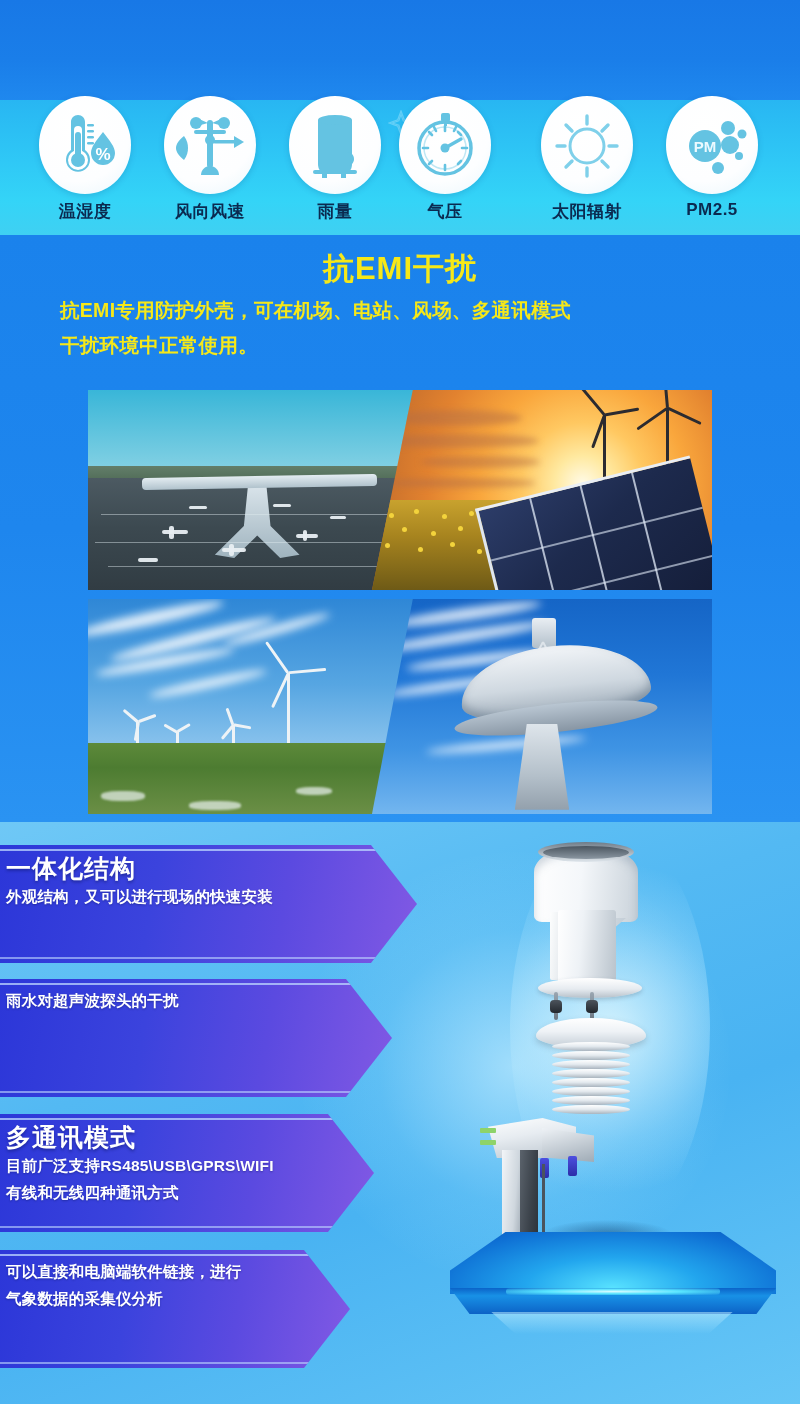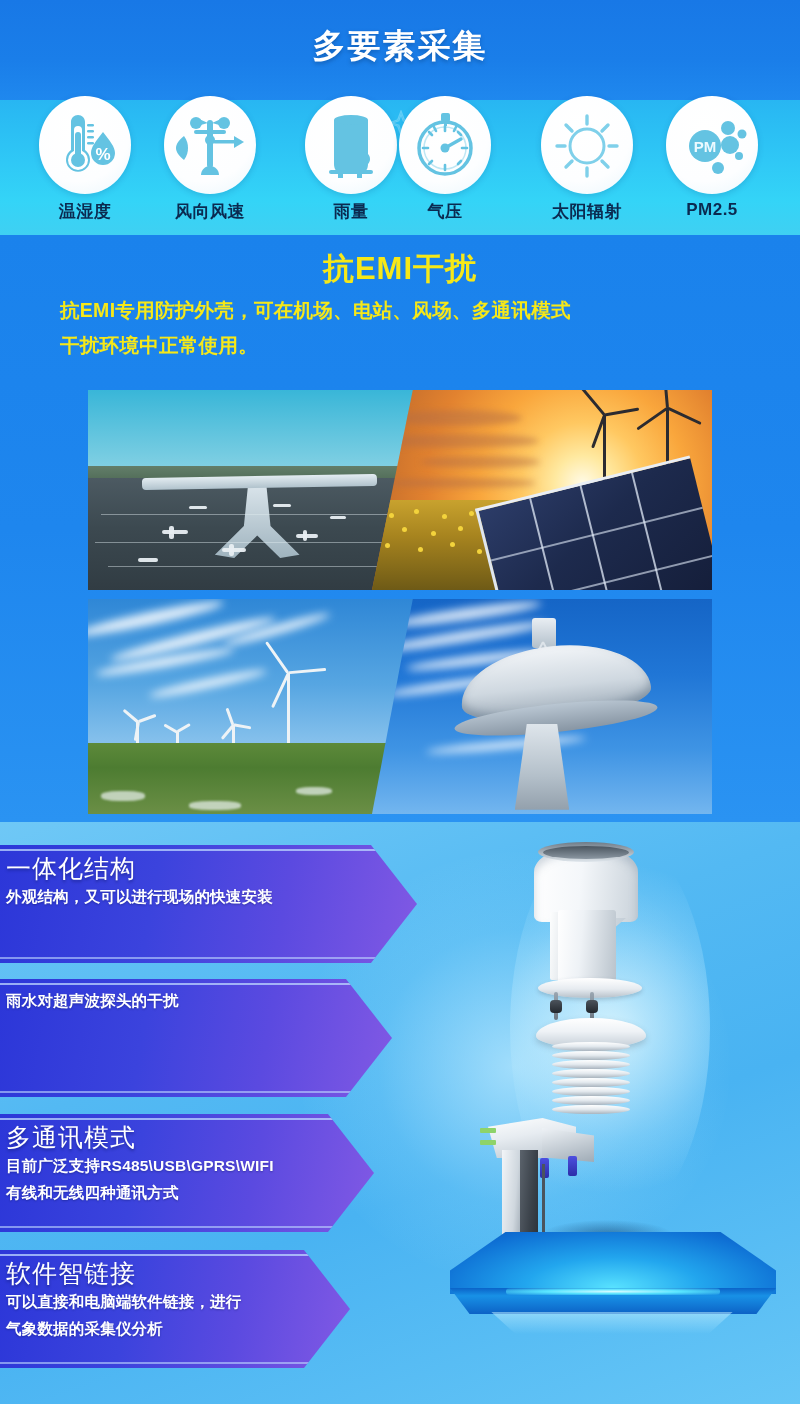--- a/index.html
+++ b/index.html
@@ -122,21 +122,21 @@
      clip-path:polygon(0 0,calc(100% - 46px) 0,100% 50%,calc(100% - 46px) 100%,0 100%);
      box-shadow:0 5px 10px rgba(20,40,120,.28);}
   .banner .edge{position:absolute;left:0;top:0;width:100%;height:100%;
      clip-path:polygon(0 0,calc(100% - 46px) 0,100% 50%,calc(100% - 46px) 100%,0 100%);
      border:0;}
   .banner .edge:before{content:"";position:absolute;left:6px;right:6px;top:4px;height:2px;
      background:rgba(190,215,255,.75);}
   .banner .edge:after{content:"";position:absolute;left:6px;right:6px;bottom:4px;height:2px;
      background:rgba(190,215,255,.6);}
   .banner .btxt{position:absolute;left:14px;top:8px;right:58px;}
-  .b-title{color:#ffffff;font-size:25px;font-weight:normal;letter-spacing:1px;line-height:30px;
+  .b-title{color:#ffffff;font-size:25px;font-weight:bold;letter-spacing:1px;line-height:30px;
      text-shadow:0 2px 3px rgba(10,20,90,.45);}
   .b-line{color:#ffffff;font-size:15.5px;font-weight:bold;line-height:27px;letter-spacing:.2px;
      text-shadow:0 1px 2px rgba(10,20,90,.4);}
 
   
   .device{position:absolute;left:480px;top:6px;width:260px;height:470px;}
   .dev-glow{position:absolute;left:30px;top:0;width:200px;height:400px;border-radius:50%;
      background:radial-gradient(circle,rgba(225,248,255,.85) 0%,rgba(170,226,252,.35) 50%,rgba(120,205,248,0) 74%);}
   .funnel{position:absolute;left:54px;top:18px;width:104px;height:76px;
      background:linear-gradient(95deg,#ffffff 0%,#f4f7fa 45%,#c9d2da 100%);
@@ -199,21 +199,20 @@
 </style>
 </head>
 <body>
 
 <div class="page">
 
   <div class="sec-collect">
     <div class="band-top"></div>
     <div class="band-cyan"></div>
 
-    <div class="title-collect">多要素采集</div>
 
     <div class="icon-row">
 
       <svg class="sparkle" viewBox="0 0 24 24">
         <g fill="none" stroke="#a8e6fb" stroke-width="1.2">
           <path d="M12 1 L15 9 L23 12 L15 15 L12 23 L9 15 L1 12 L9 9 Z"></path>
           <path d="M12 4 L14 10 L20 12 L14 14 L12 20 L10 14 L4 12 L10 10 Z"></path>
         </g>
       </svg>
 
@@ -252,21 +251,21 @@
               <path d="M20 40c-5 4-8 8-8 12s3 8 8 12c3-4 4-8 4-12s-1-8-4-12z"></path>
               <rect x="49" y="44" width="26" height="3.5" rx="1.7"></rect>
               <path d="M70 40l10 6-10 6z"></path>
               <circle cx="46" cy="44" r="5"></circle>
             </g>
           </svg>
         </div>
         <div class="icon-label">风向风速</div>
       </div>
 
-      <div class="icon-cell" style="left:292px">
+      <div class="icon-cell" style="left:276px">
         <div class="icon-disc">
           <svg viewBox="0 0 92 98">
             <g fill="#64c3e2">
               <path d="M29 24h34v44c0 6-3 9-9 9H38c-6 0-9-3-9-9z"></path>
               <ellipse cx="46" cy="24" rx="17" ry="5"></ellipse>
               <rect x="24" y="74" width="44" height="4" rx="2"></rect>
               <path d="M58 56c4 0 7 3 7 7s-3 7-7 7h-4v-14z"></path>
               <rect x="33" y="77" width="5" height="5"></rect>
               <rect x="52" y="77" width="5" height="5"></rect>
             </g>
@@ -501,21 +500,20 @@
         <div class="b-title">多通讯模式</div>
         <div class="b-line">目前广泛支持RS485\USB\GPRS\WIFI</div>
         <div class="b-line">有线和无线四种通讯方式</div>
       </div>
     </div>
 
     <div class="banner" style="top:428px;width:358px">
       <div class="shape"></div>
       <div class="edge"></div>
       <div class="btxt">
-        <div class="b-title">软件智链接</div>
         <div class="b-line">可以直接和电脑端软件链接，进行</div>
         <div class="b-line">气象数据的采集仪分析</div>
       </div>
     </div>
 
     <div class="device">
       <div class="dev-glow"></div>
       <div class="funnel"></div>
       <div class="funnel-lip"></div>
       <div class="funnel-lip2"></div>

